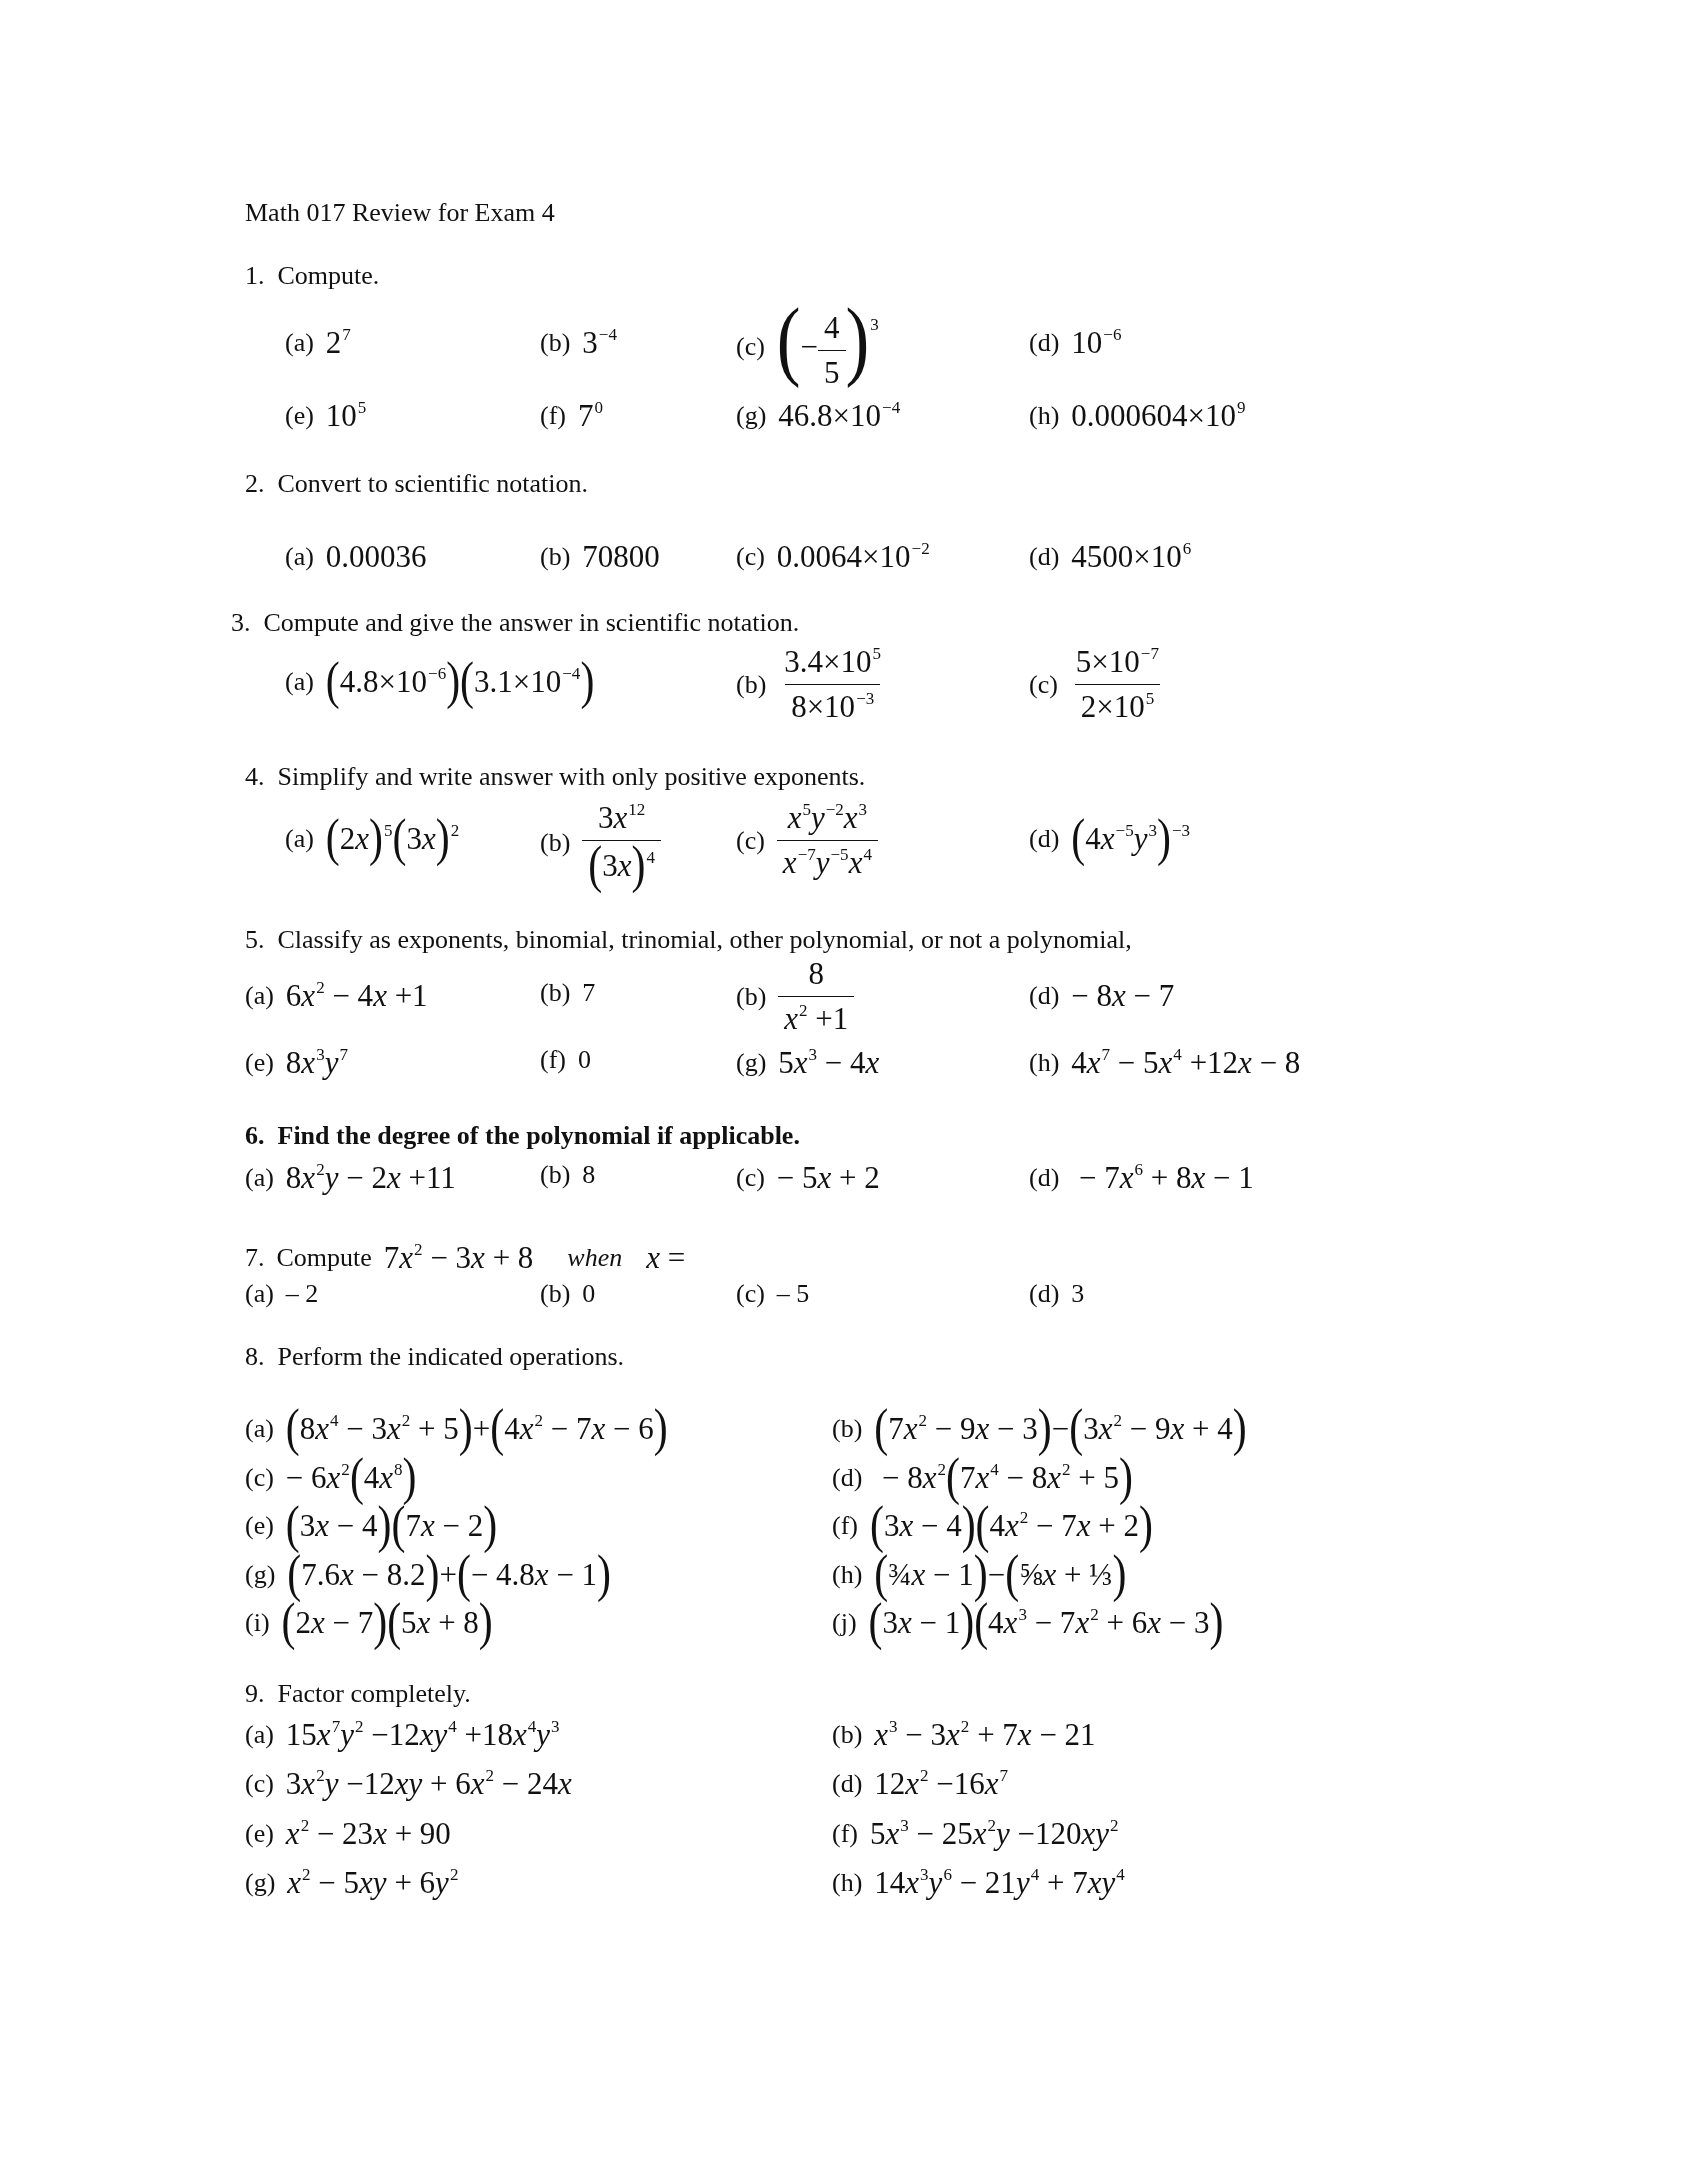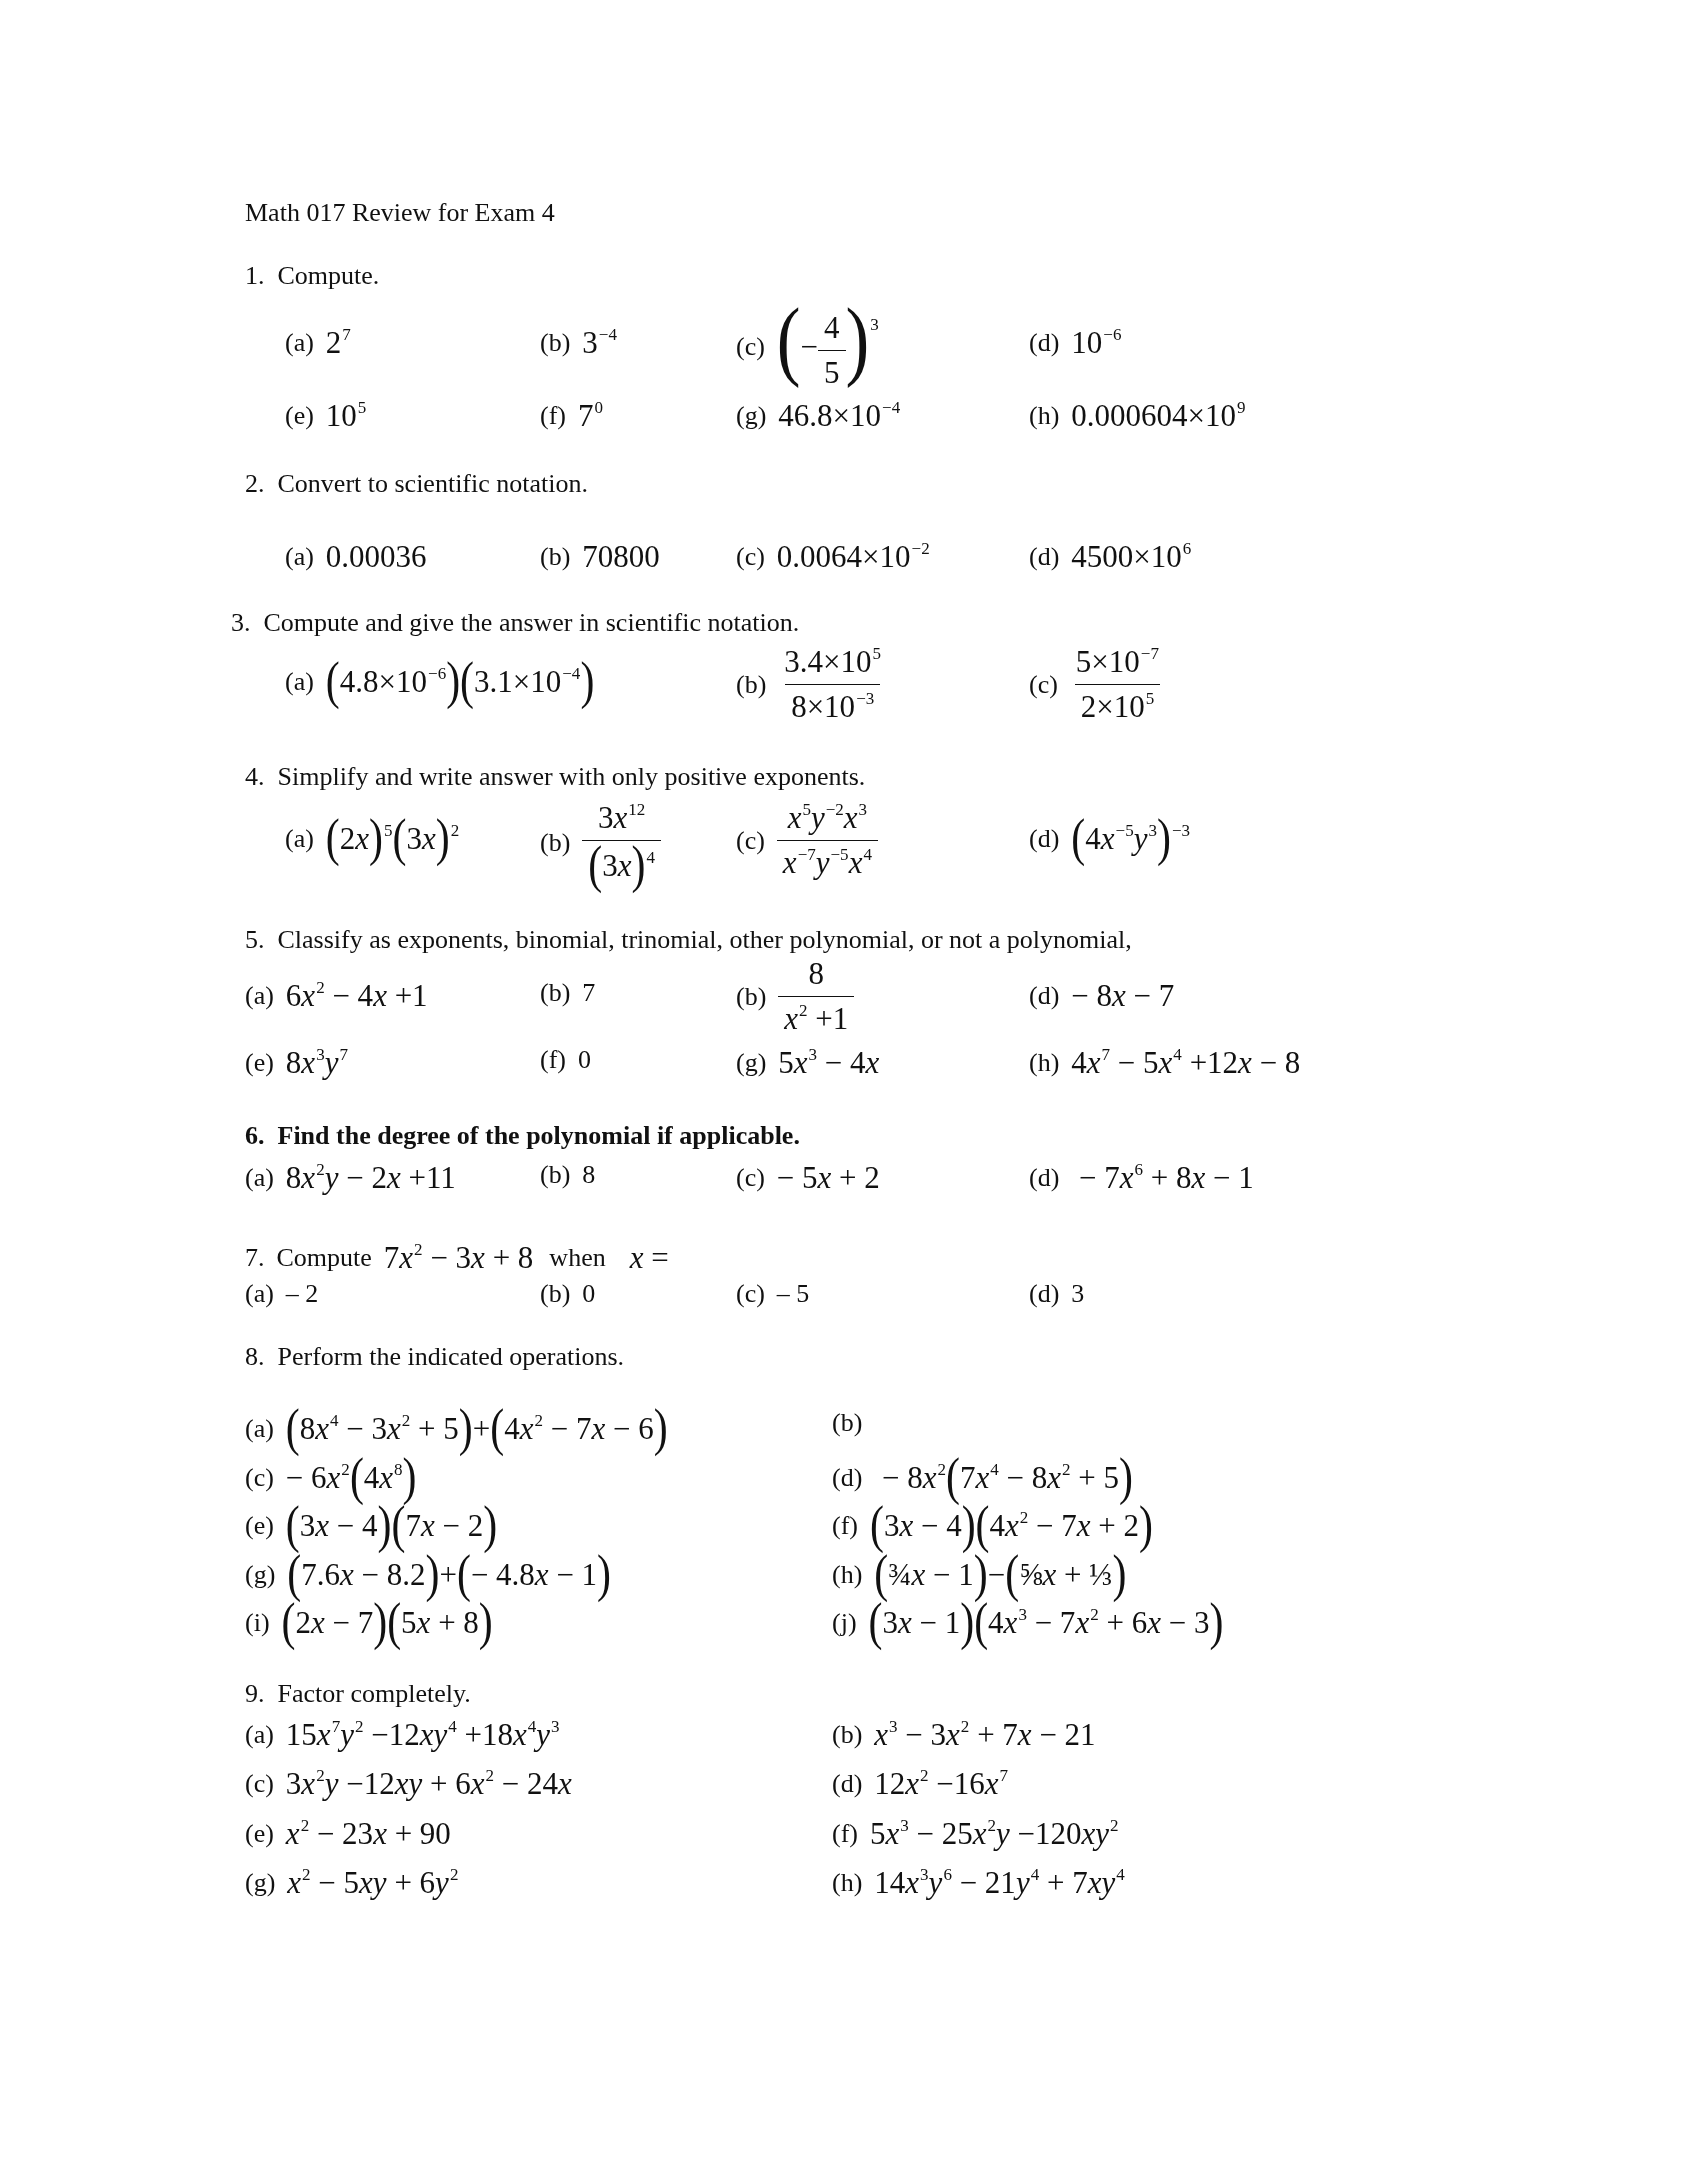--- a/index.html
+++ b/index.html
@@ -193,21 +193,21 @@
 </div>
 <div class="item" style="left:1029px; top:1160px;">
   <span class="lbl">(d)</span>
   <span class="math">&nbsp;− 7<i>x</i><sup>6</sup> + 8<i>x</i> − 1</span>
 </div>
 
 <div class="abs" style="left:245px; top:1240px; display:flex; align-items:center; gap:12px;">
   <span class="txt">7.</span>
   <span class="txt">Compute</span>
   <span class="math">7<i>x</i><sup>2</sup> − 3<i>x</i> + 8</span>
-  <span class="txt" style="margin-left:4px;">when</span>
+  <span class="txt" style="margin-left:22px;font-style:italic;">when</span>
   <span class="math" style="margin-left:12px;"><i>x</i> =</span>
 </div>
 <div class="item" style="left:245px; top:1279px;">
   <span class="lbl">(a)</span>
   <span class="lbl">– 2</span>
 </div>
 <div class="item" style="left:540px; top:1279px;">
   <span class="lbl">(b)</span>
   <span class="lbl">0</span>
 </div>
@@ -223,20 +223,21 @@
 <div class="abs txt" style="left:245px; top:1342px;">
   <span>8.</span>&nbsp;
   <span>Perform the indicated operations.</span>
 </div>
 <div class="item" style="left:245px; top:1408px;">
   <span class="lbl">(a)</span>
   <span class="math"><span class="big">(</span>8<i>x</i><sup>4</sup> − 3<i>x</i><sup>2</sup> + 5<span class="big">)</span>+<span class="big">(</span>4<i>x</i><sup>2</sup> − 7<i>x</i> − 6<span class="big">)</span></span>
 </div>
 <div class="item" style="left:832px; top:1408px;">
   <span class="lbl">(b)</span>
+  <span class="math"><span class="big">(</span>7<i>x</i><sup>2</sup> − 9<i>x</i> − 3<span class="big">)</span>−<span class="big">(</span>3<i>x</i><sup>2</sup> − 9<i>x</i> + 4<span class="big">)</span></span>
 </div>
 <div class="item" style="left:245px; top:1457px;">
   <span class="lbl">(c)</span>
   <span class="math">− 6<i>x</i><sup>2</sup><span class="big">(</span>4<i>x</i><sup>8</sup><span class="big">)</span></span>
 </div>
 <div class="item" style="left:832px; top:1457px;">
   <span class="lbl">(d)</span>
   <span class="math">&nbsp;− 8<i>x</i><sup>2</sup><span class="big">(</span>7<i>x</i><sup>4</sup> − 8<i>x</i><sup>2</sup> + 5<span class="big">)</span></span>
 </div>
 <div class="item" style="left:245px; top:1505px;">

